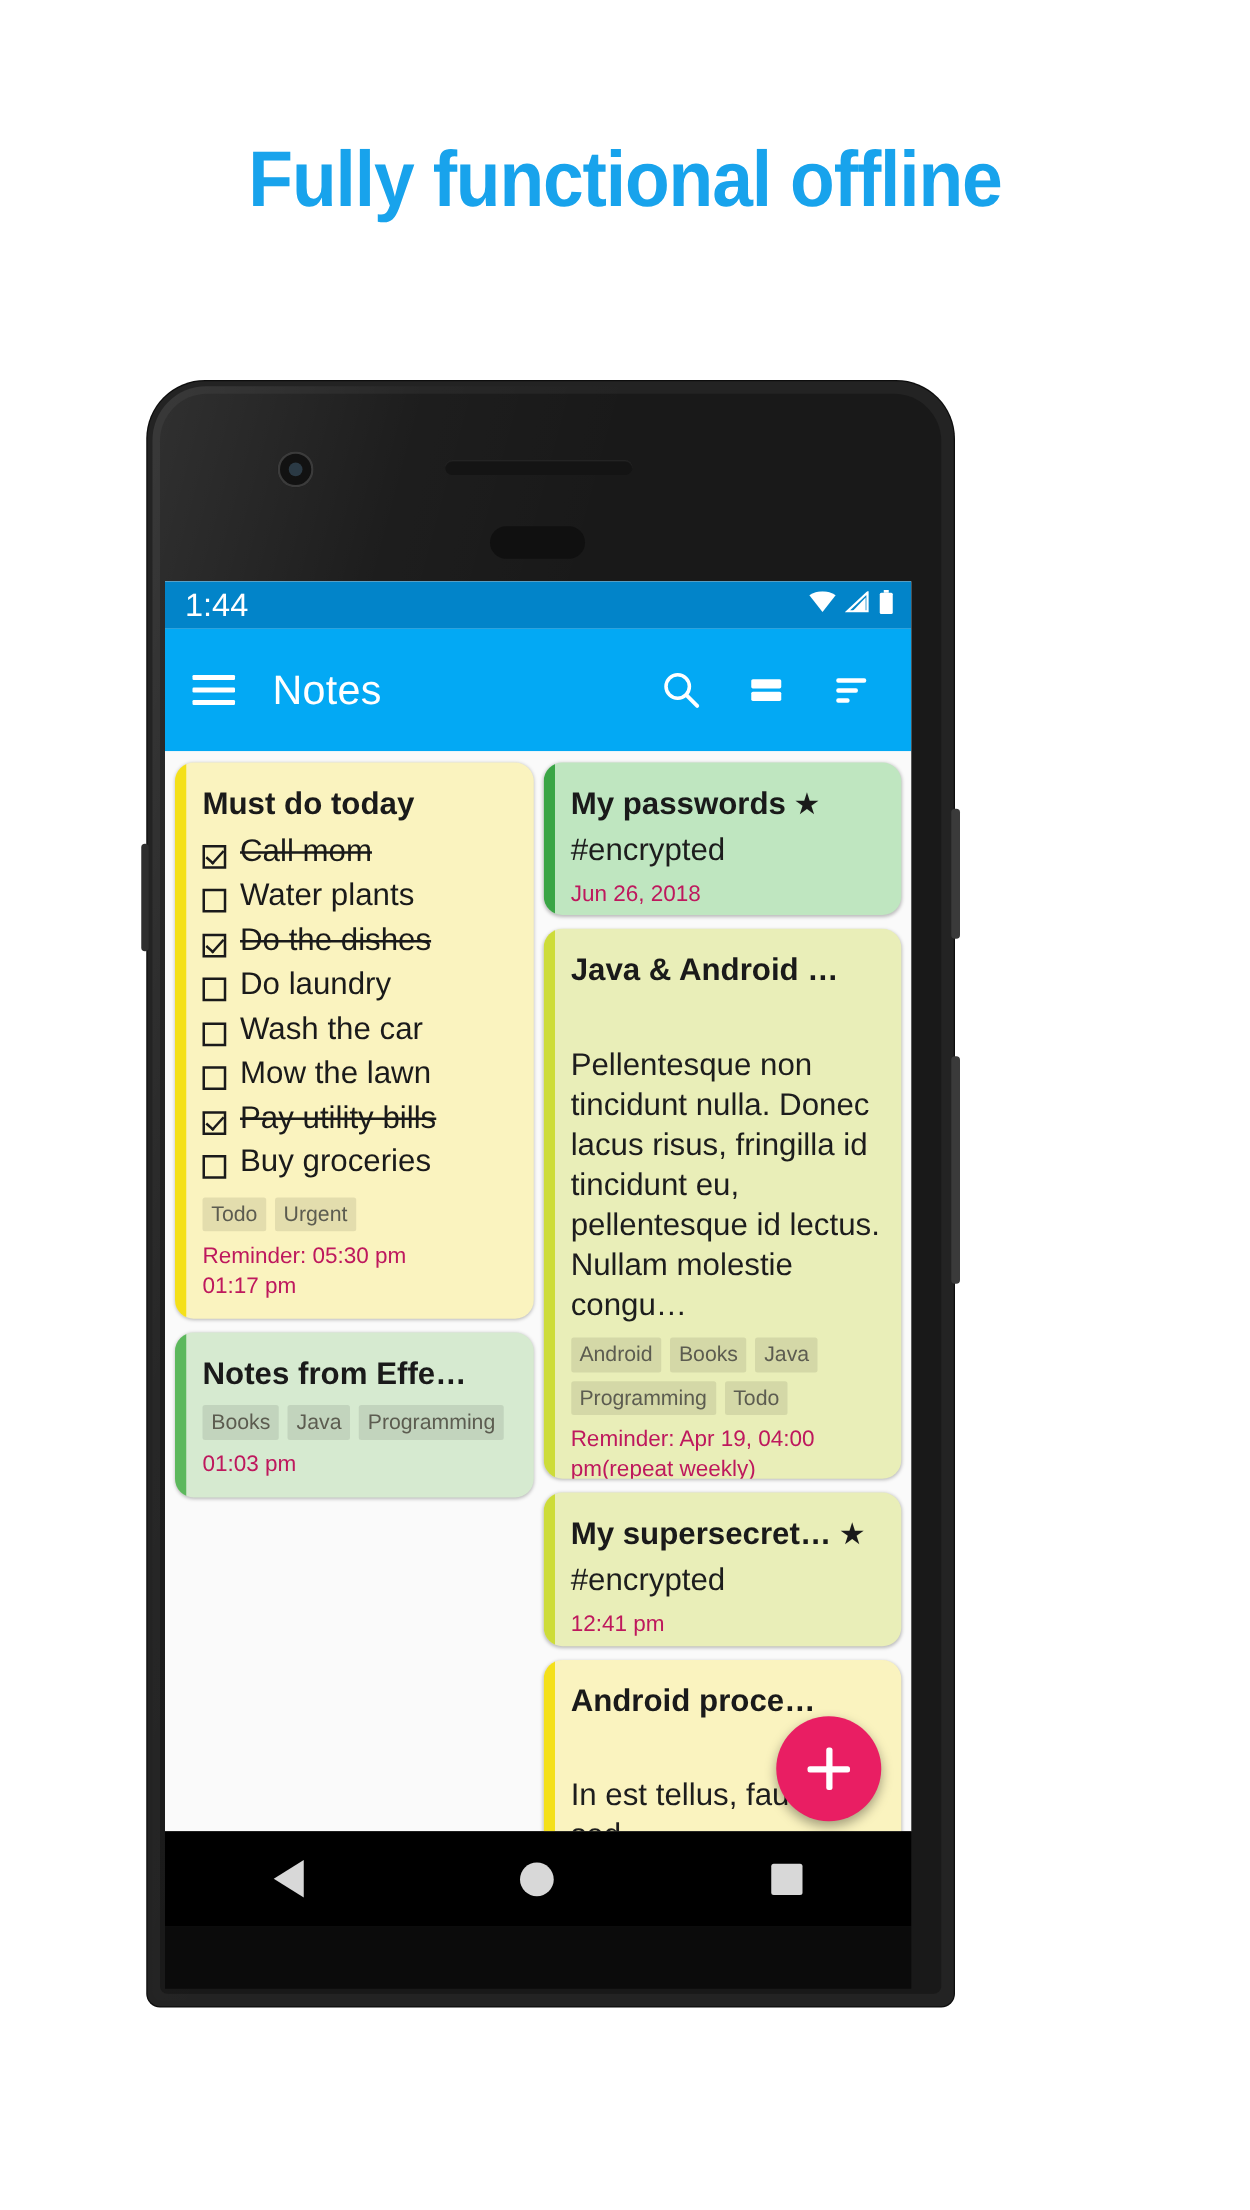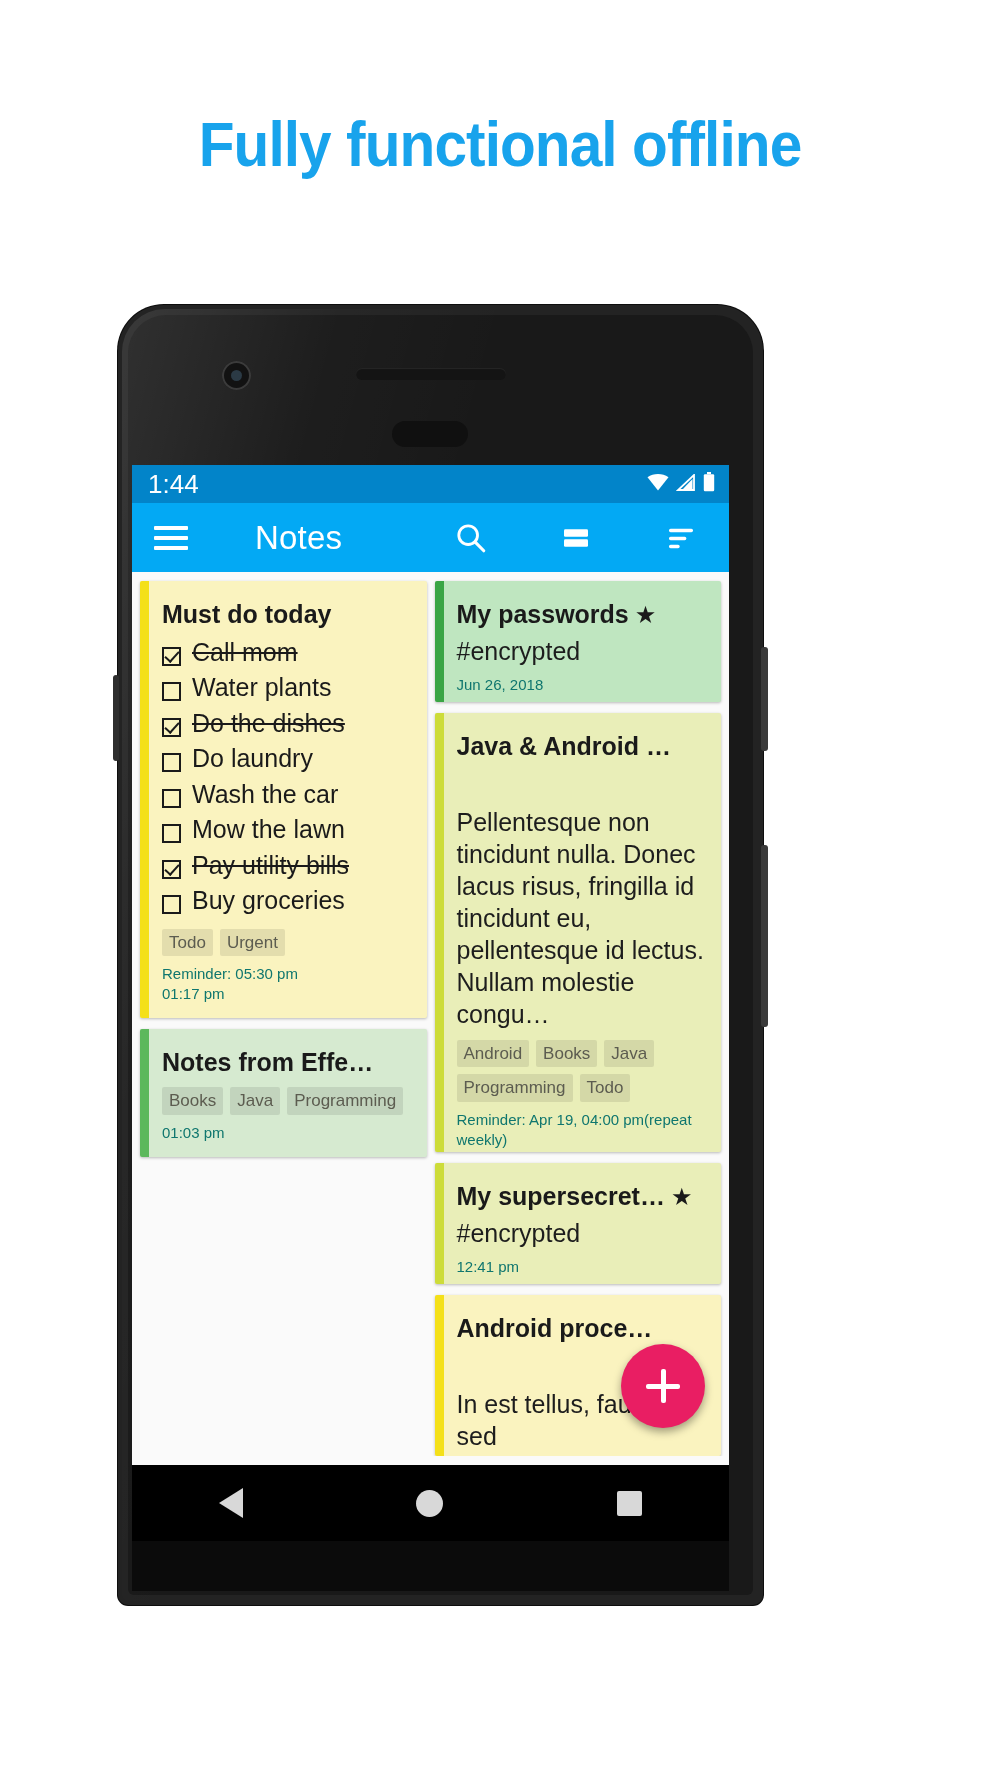--- a/index.html
+++ b/index.html
@@ -159,28 +159,27 @@
     font-size: 26px;
     font-family: "Liberation Sans", sans-serif;
   }
   .status-icons {
     display: flex;
     align-items: center;
     gap: 7px;
   }
 
   .appbar {
-    height: 69px;
+    height: 98px;
     background: #03a9f4;
     display: flex;
     align-items: center;
     padding: 0 22px 0 22px;
     box-sizing: border-box;
     color: #ffffff;
-    gap: 37px;
   }
   .hamburger {
     width: 34px;
     height: 24px;
     display: flex;
     flex-direction: column;
     justify-content: space-between;
     cursor: pointer;
   }
   .hamburger span {
@@ -214,21 +213,21 @@
     padding: 9px 8px 0 8px;
     box-sizing: border-box;
     display: flex;
     gap: 8px;
     overflow: hidden;
   }
   .col { width: 50%; display: flex; flex-direction: column; gap: 11px; }
 
   .note {
     position: relative;
-    border-radius: 2px;
+    border-radius: 15px;
     box-shadow: 0 1px 3px rgba(0,0,0,0.26);
     padding: 18px 14px 14px 22px;
     box-sizing: border-box;
     overflow: hidden;
   }
   .note .accent {
     position: absolute;
     left: 0; top: 0; bottom: 0;
     width: 9px;
   }
@@ -306,22 +305,22 @@
   }
   .tag {
     font-size: 17px;
     color: #5c5c50;
     background: rgba(0,0,0,0.09);
     padding: 2px 7px;
     border-radius: 2px;
     line-height: 1.4;
   }
   .meta {
-    font-size: 15px;
-    color: #0f766e;
+    font-size: 18px;
+    color: #be185d;
     line-height: 1.32;
     margin-top: 8px;
   }
 
   
   .fab {
     position: absolute;
     right: 24px;
     bottom: 28px;
     width: 84px;

